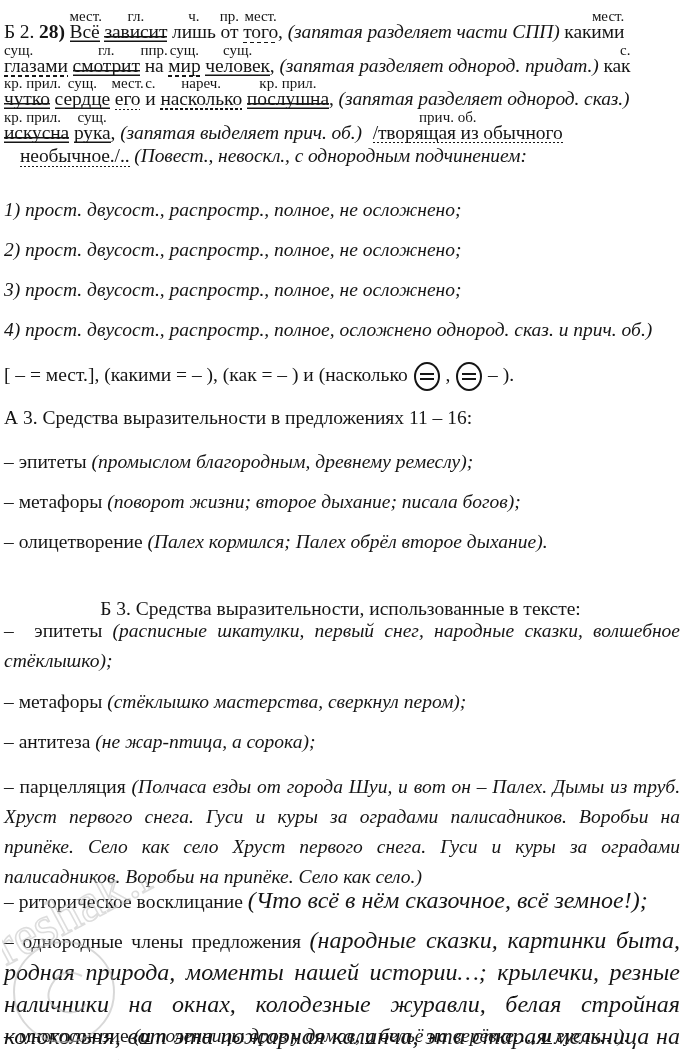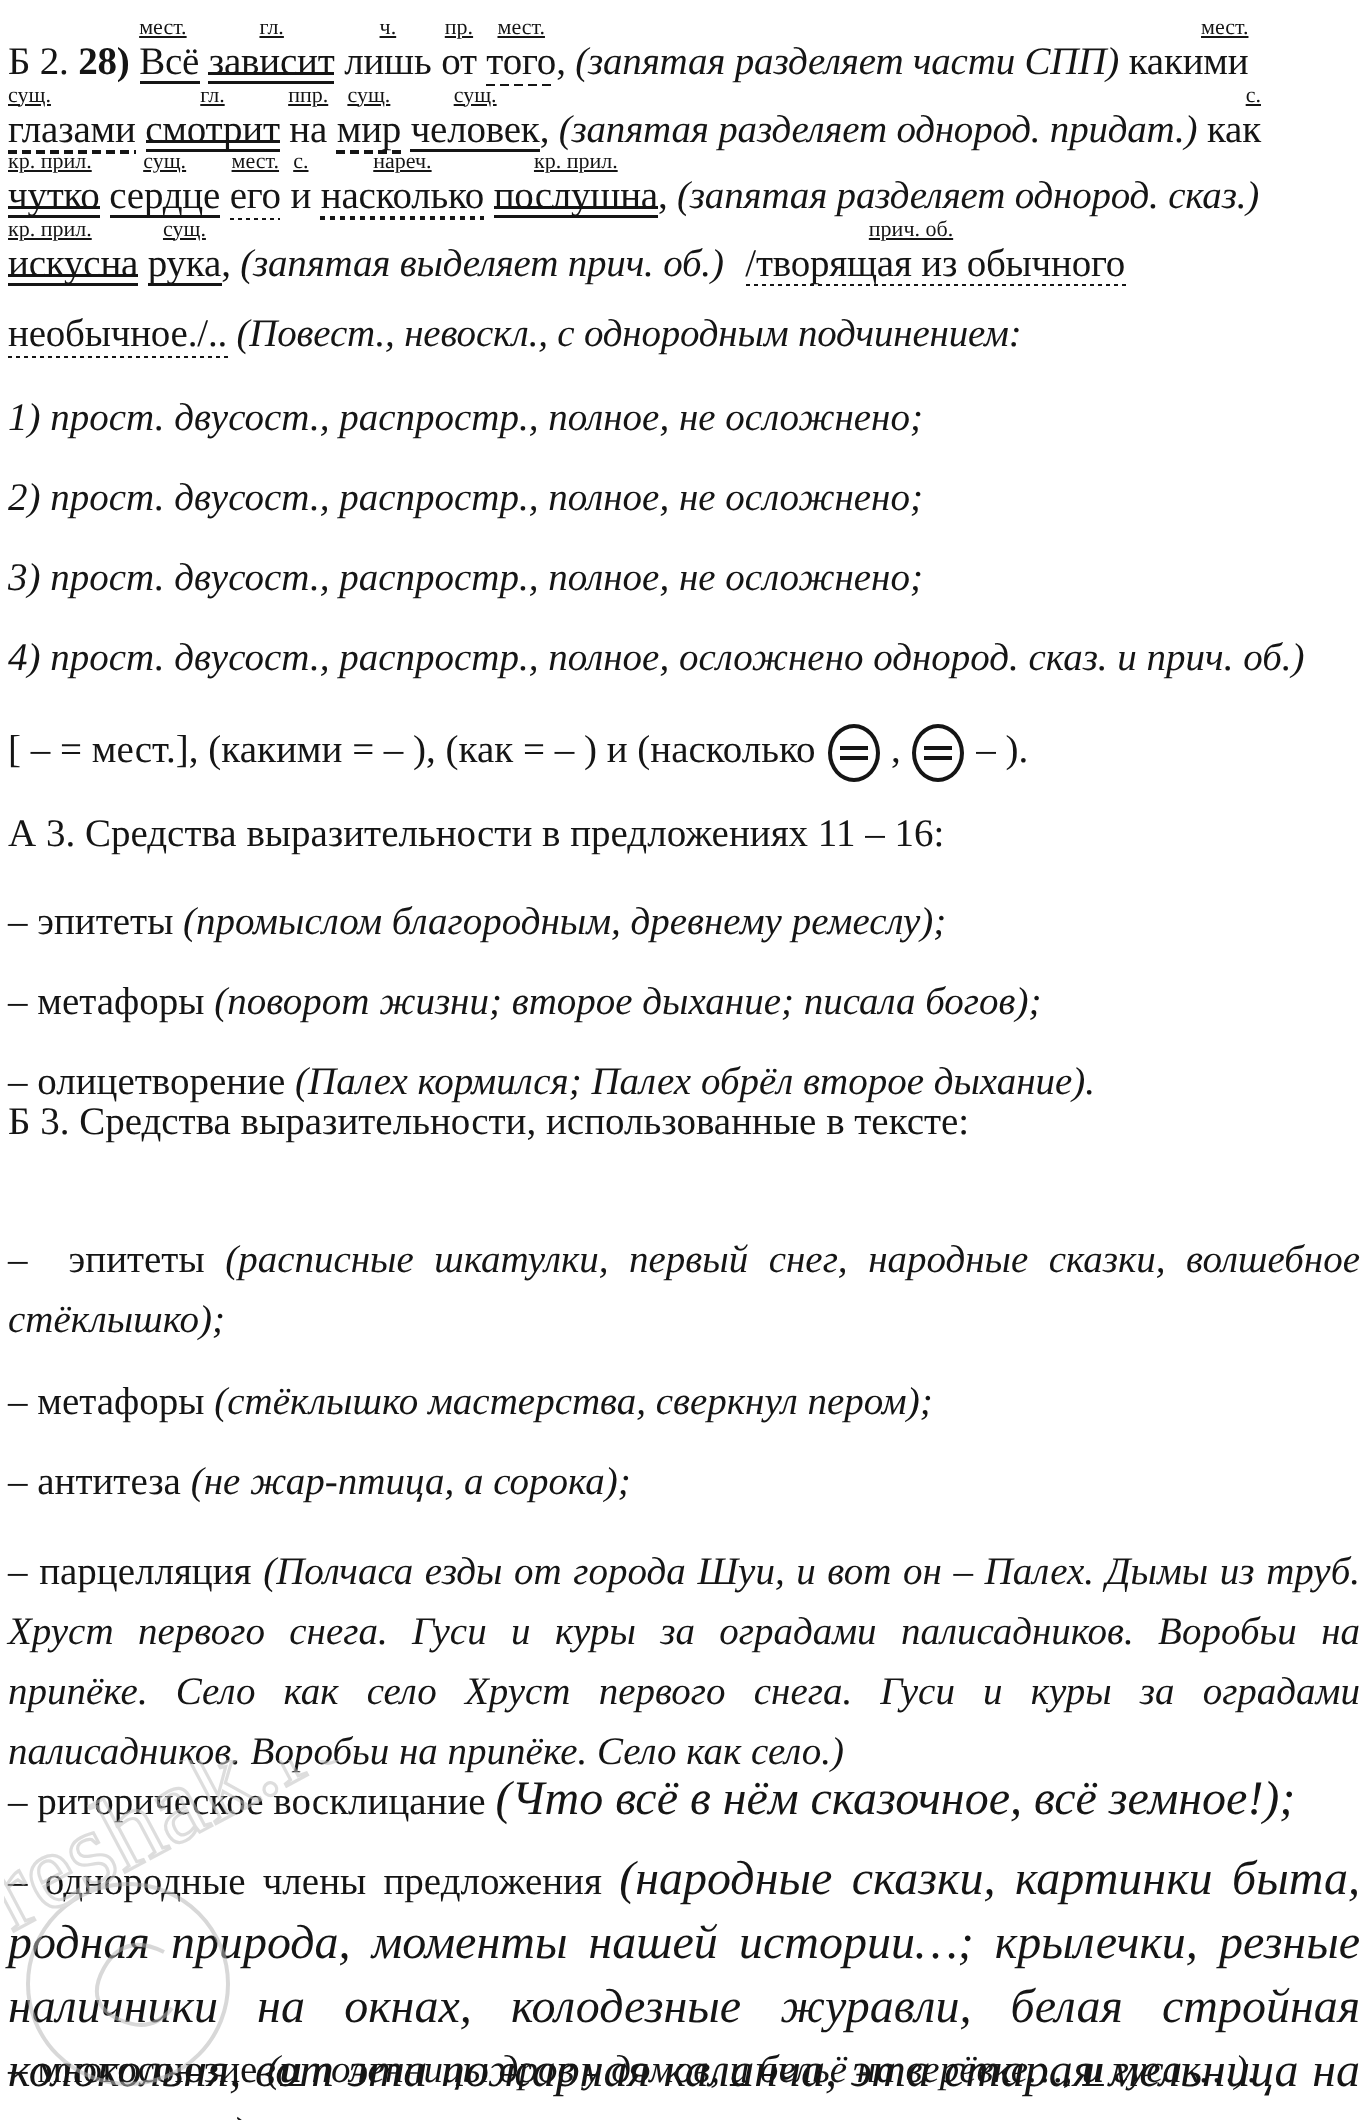--- a/index.html
+++ b/index.html
@@ -21,22 +21,22 @@
     font-size:19.5px;
     line-height:1;
     white-space:nowrap;
     letter-spacing:-0.1px;
   }
   
   .w{position:relative;display:inline-block;vertical-align:baseline;}
   .w > .tag{
     position:absolute;left:50%;transform:translateX(-50%);
     top:-13px;
-    font-size:11px;line-height:1;font-style:normal;font-weight:normal;
-    white-space:nowrap;letter-spacing:0;text-decoration:underline;
+    font-size:15px;line-height:1;font-style:normal;font-weight:normal;
+    white-space:nowrap;letter-spacing:0;
   }
   .w.tagleft > .tag{left:0;transform:none;}
   .w.tagright > .tag{left:auto;right:0;transform:none;}
 
   
   .u-subj{box-shadow:inset 0 -1.5px 0 0 #151515;}                 
   .u-pred{box-shadow:inset 0 -1.5px 0 0 #151515,inset 0 -4.5px 0 0 #fff,inset 0 -6px 0 0 #151515;} 
   .u-obj{background-image:linear-gradient(to right,#151515 62%,rgba(0,0,0,0) 0%);
          background-position:0 100%;background-size:7px 1.5px;background-repeat:repeat-x;
          padding-bottom:1px;}                                      
@@ -110,21 +110,21 @@
       <span class="it">(запятая разделяет однород. сказ.)</span>
     </div>
 
     <div class="aline" style="top:64px;">
       <span class="w tagleft"><span class="tag">кр. прил.</span><span class="u-pred">искусна</span></span>
       <span class="w"><span class="tag">сущ.</span><span class="u-subj">рука</span></span><span>,</span>
       <span class="it">(запятая выделяет прич. об.)</span>
       <span class="w tagright" style="margin-left:6px;"><span class="tag" style="right:86px;margin-left:45px;">прич. об.</span><span class="u-def">/творящая из обычного</span></span>
     </div>
 
-    <div class="aline" style="top:80px;">
+    <div class="aline" style="top:68px;margin-left:16px;">
       <span class="u-def">необычное./..</span>
       <span class="it">(Повест., невоскл., с однородным подчинением:</span>
     </div>
   </div>
 
   <div class="row it" style="top:200px;">1) прост. двусост., распростр., полное, не осложнено;</div>
   <div class="row it" style="top:240px;">2) прост. двусост., распростр., полное, не осложнено;</div>
   <div class="row it" style="top:280px;">3) прост. двусост., распростр., полное, не осложнено;</div>
   <div class="row it" style="top:320px;">4) прост. двусост., распростр., полное, осложнено однород. сказ. и прич. об.)</div>
 
@@ -145,21 +145,21 @@
     <span>метафоры</span>
     <span class="it">(поворот жизни; второе дыхание; писала богов);</span>
   </div>
 
   <div class="row" style="top:532px;">
     <span>–</span>
     <span>олицетворение</span>
     <span class="it">(Палех кормился; Палех обрёл второе дыхание).</span>
   </div>
 
-  <div class="row" style="top:552px;">Б 3. Средства выразительности, использованные в тексте:</div>
+  <div class="row" style="top:599px;text-align:center;">Б 3. Средства выразительности, использованные в тексте:</div>
 
   <div class="rowj" style="top:616px;width:676px;">
     <span>–</span>&nbsp;
     <span>эпитеты</span>
     <span class="it">(расписные шкатулки, первый снег, народные сказки, волшебное стёклышко);</span>
   </div>
 
   <div class="row" style="top:692px;">
     <span>–</span>
     <span>метафоры</span>

